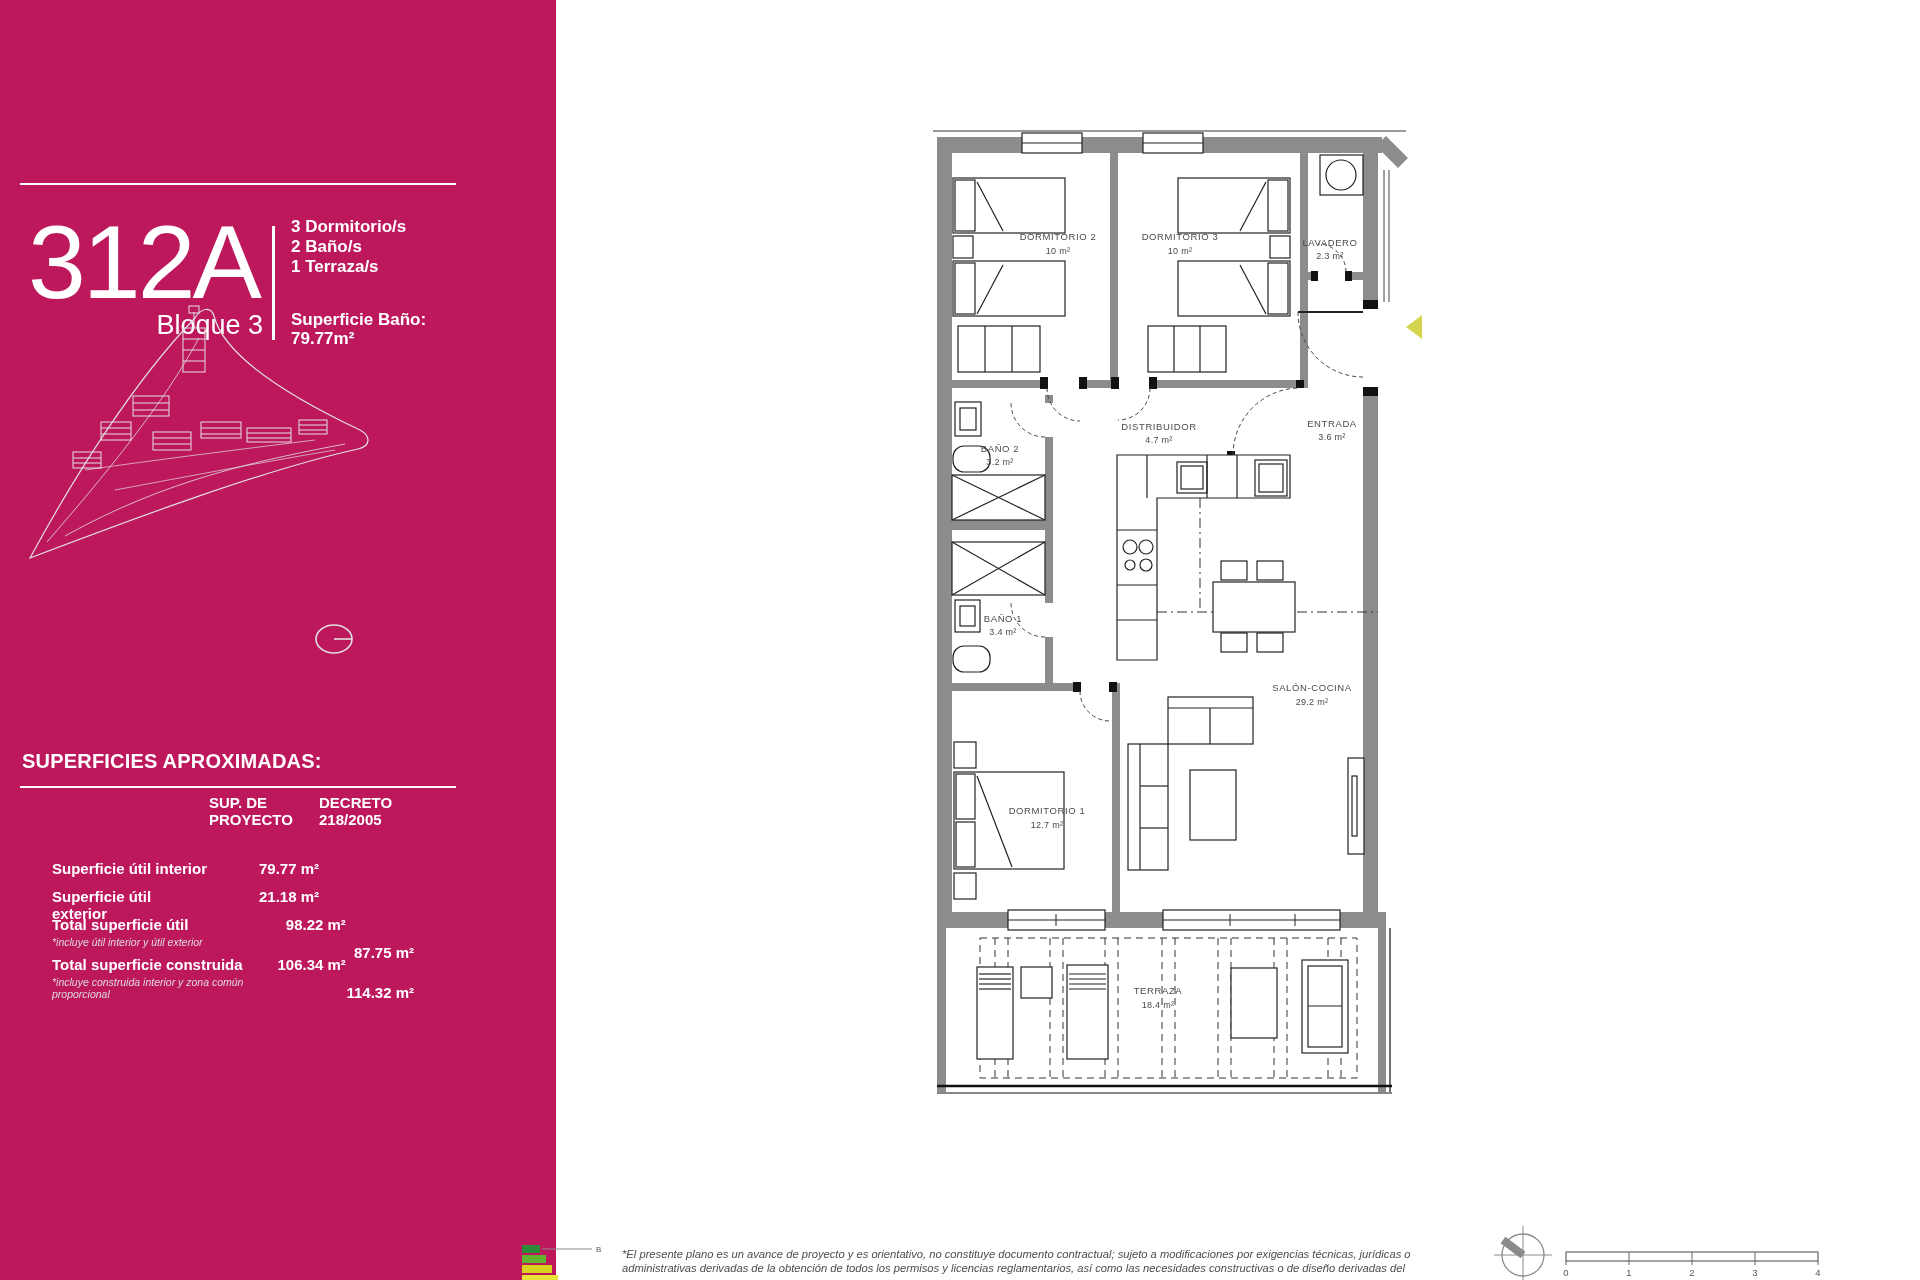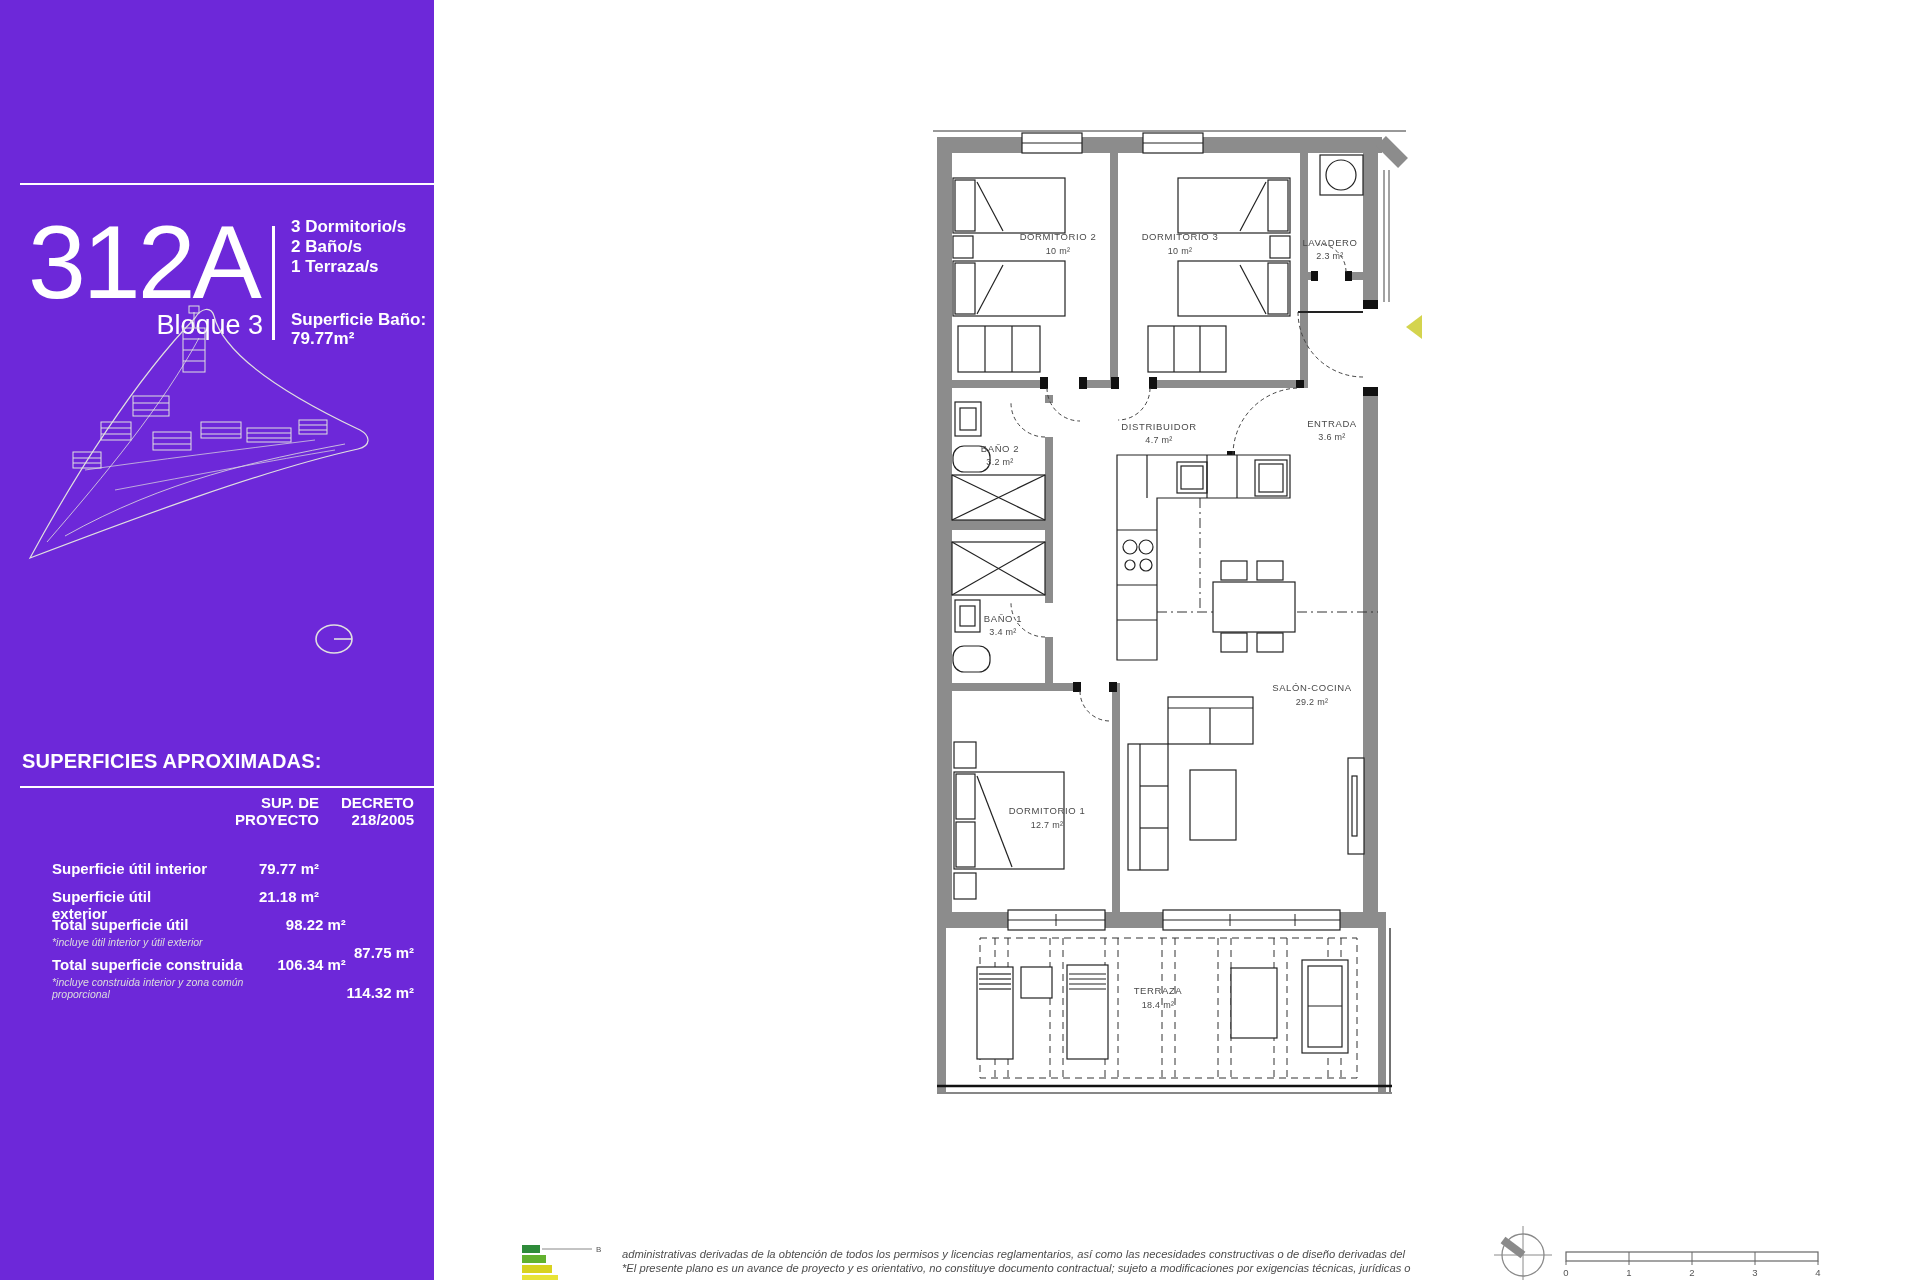--- a/index.html
+++ b/index.html
@@ -1,32 +1,32 @@
 <!DOCTYPE html>
 <html><head>
 <meta charset="utf-8">
 <style>
   html,body{margin:0;padding:0;background:#fff;}
   .page{position:relative;width:1920px;height:1280px;background:#ffffff;overflow:hidden;
         font-family:"Liberation Sans","DejaVu Sans",sans-serif;}
   
-  .sidebar{position:absolute;left:0;top:0;width:434px;height:1280px;background:#6d28d9;color:#fff;}
+  .sidebar{position:absolute;left:0;top:0;width:556px;height:1280px;background:#be185d;color:#fff;}
   .top-rule{position:absolute;left:20px;top:183px;width:436px;height:2px;background:#fff;}
   .unit-number{position:absolute;left:28px;top:210px;font-size:104px;font-weight:400;letter-spacing:-3px;line-height:1;}
   .unit-divider{position:absolute;left:272px;top:226px;width:3px;height:114px;background:#fff;}
   .features{position:absolute;left:291px;top:217px;font-size:17px;font-weight:bold;line-height:20px;}
   .block-label{position:absolute;left:60px;top:310px;width:203px;text-align:right;font-size:27px;font-weight:400;}
   .surface{position:absolute;left:291px;top:310px;font-size:17px;font-weight:bold;line-height:19px;}
   .sitemap{position:absolute;left:15px;top:300px;}
   .logo{position:absolute;left:310px;top:620px;}
   .surfaces-title{position:absolute;left:22px;top:750px;font-size:20px;font-weight:bold;letter-spacing:.2px;}
   .table-rule{position:absolute;left:20px;top:786px;width:436px;height:2px;background:#fff;}
   .tbl-header{position:absolute;left:52px;top:794px;width:362px;display:flex;}
   .tbl-header .h-spacer{flex:1;}
-  .tbl-header .h-col{width:110px;text-align:right;font-size:15px;font-weight:bold;line-height:17px;}
+  .tbl-header .h-col{width:110px;text-align:left;font-size:15px;font-weight:bold;line-height:17px;}
   .tbl-header .h-col3{width:95px;}
   .tbl-rows{position:absolute;left:52px;top:860px;width:362px;height:170px;}
   .t-row{position:absolute;left:0;right:0;display:flex;align-items:flex-start;}
   .cell-label{flex:1;font-size:15px;font-weight:bold;line-height:17px;}
   .cell-val{width:110px;text-align:right;font-size:15px;font-weight:bold;}
   .cell-dec{width:95px;text-align:right;font-size:15px;font-weight:bold;margin-top:28px;}
   .note{width:215px;font-size:10.5px;font-style:italic;font-weight:400;color:#ddd;line-height:11.5px;margin-top:4px;}
   
   .plan-svg{position:absolute;left:900px;top:90px;}
   .room-name{font-size:9.5px;fill:#4a4a4a;letter-spacing:.6px;text-anchor:middle;}
@@ -383,22 +383,22 @@
   <svg class="energy" width="120" height="39" viewBox="0 0 120 39">
     <rect x="10" y="4" width="18" height="8" fill="#2e8b3a"></rect>
     <rect x="10" y="14" width="24" height="8" fill="#62b12f"></rect>
     <rect x="10" y="24" width="30" height="8" fill="#d8d21f"></rect>
     <rect x="10" y="34" width="36" height="5" fill="#e8e337"></rect>
     <line x1="30" y1="8" x2="80" y2="8" stroke="#888" stroke-width="1"></line>
     <text x="84" y="11" font-size="8" fill="#555">B</text>
   </svg>
 
   <div class="disclaimer">
+    <div>*El presente plano es un avance de proyecto y es orientativo, no constituye documento contractual; sujeto a modificaciones por exigencias técnicas, jurídicas o</div>
     <div>administrativas derivadas de la obtención de todos los permisos y licencias reglamentarios, así como las necesidades constructivas o de diseño derivadas del</div>
-    <div>*El presente plano es un avance de proyecto y es orientativo, no constituye documento contractual; sujeto a modificaciones por exigencias técnicas, jurídicas o</div>
   </div>
 
   <svg class="compass" width="70" height="70" viewBox="0 0 70 70">
     <circle cx="35" cy="33" r="21" stroke="#8a8a8a" stroke-width="1.3" fill="none"></circle>
     <line x1="35" y1="4" x2="35" y2="62" stroke="#8a8a8a" stroke-width="1"></line>
     <line x1="6" y1="33" x2="64" y2="33" stroke="#8a8a8a" stroke-width="1"></line>
     <line x1="35" y1="33" x2="15" y2="18" stroke="#8a8a8a" stroke-width="8"></line>
   </svg>
 
   <svg class="scalebar" width="280" height="34" viewBox="0 0 280 34">

